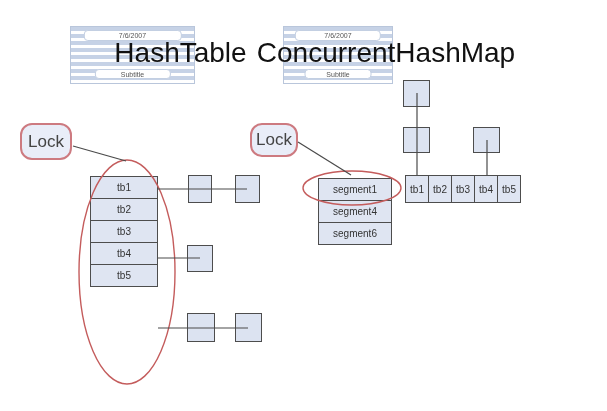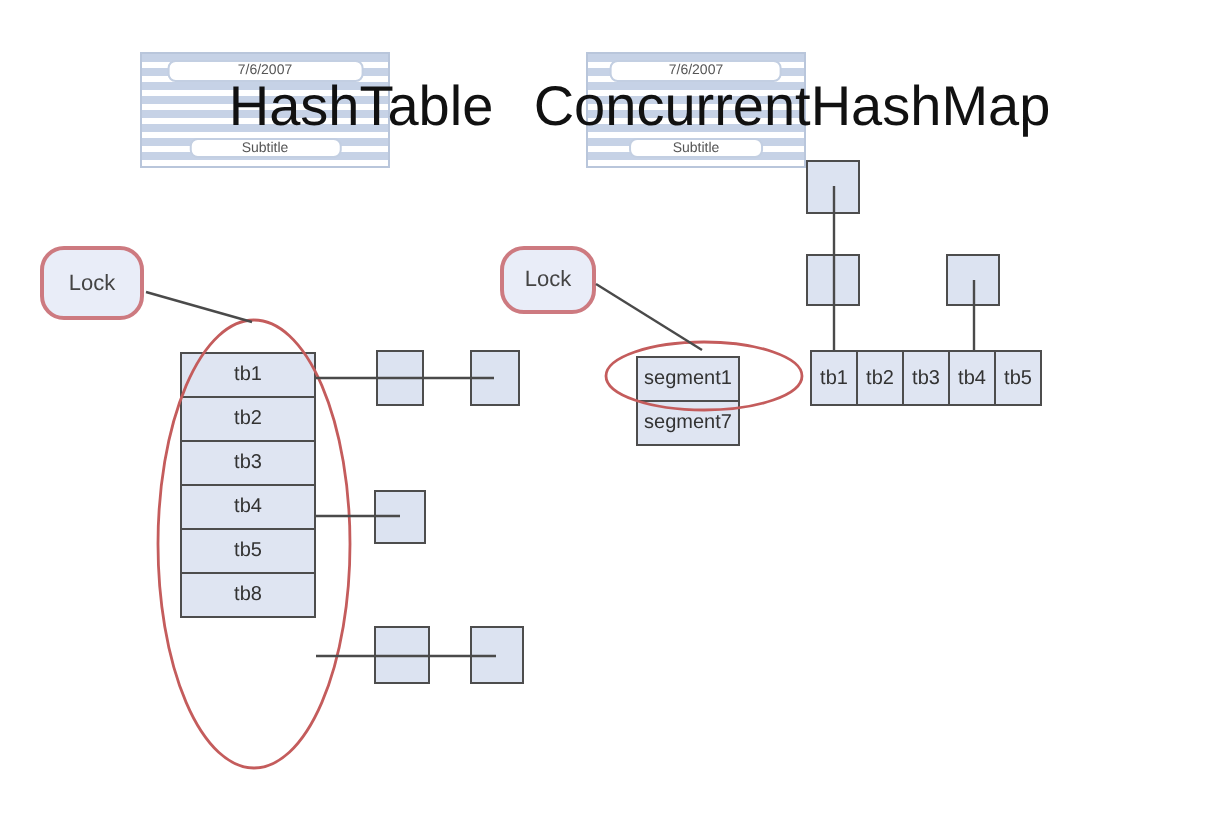--- a/index.html
+++ b/index.html
@@ -23,21 +23,21 @@
   .date-band{top:3px;width:80%;height:11px;}
   .subtitle-band{bottom:4px;width:62%;height:10px;line-height:9px;}
   .big-title{
     position:absolute;left:50%;top:50%;transform:translate(-50%,-55%);
     font-size:28px;color:#111;white-space:nowrap;letter-spacing:0px;margin-left:48px;
   }
   
   .lock{
     position:absolute;display:flex;align-items:center;justify-content:center;
     background:#e9edf8;border:2px solid #cd7a80;border-radius:12px;
-    font-size:11px;color:#444;box-sizing:border-box;z-index:2;
+    font-size:17px;color:#444;box-sizing:border-box;z-index:2;
   }
   
   .vtable{position:absolute;z-index:1;}
   .vtable .cell{
     height:23px;border:1px solid #4d4d4d;margin-top:-1px;background:#dfe5f2;
     text-align:center;line-height:22px;font-size:10px;color:#333;box-sizing:border-box;
   }
   .vtable .cell:first-child{margin-top:0;}
   
   .hrow{position:absolute;display:flex;z-index:1;}
@@ -57,45 +57,45 @@
 <body>
 
 <div class="canvas">
 
   <div class="title-block" style="left:70px;top:26px;width:125px;height:58px">
     <div class="band date-band">7/6/2007</div>
     <div class="big-title">HashTable</div>
     <div class="band subtitle-band">Subtitle</div>
   </div>
 
-  <div class="title-block" style="left:293px;top:26px;width:110px;height:58px">
+  <div class="title-block" style="left:283px;top:26px;width:110px;height:58px">
     <div class="band date-band">7/6/2007</div>
     <div class="big-title">ConcurrentHashMap</div>
     <div class="band subtitle-band">Subtitle</div>
   </div>
 
   <div class="lock" style="left:20px;top:123px;width:52px;height:37px">
     <span>Lock</span>
   </div>
   <div class="lock" style="left:250px;top:123px;width:48px;height:34px">
     <span>Lock</span>
   </div>
 
   <div class="vtable" style="left:90px;top:176px;width:68px">
     <div class="cell">tb1</div>
     <div class="cell">tb2</div>
     <div class="cell">tb3</div>
     <div class="cell">tb4</div>
     <div class="cell">tb5</div>
-    <div class="cell">tb8</div>
   </div>
 
-  <div class="vtable" style="left:318px;top:178px;width:52px">
+  <div class="vtable" style="left:318px;top:178px;width:74px">
     <div class="cell">segment1</div>
-    <div class="cell">segment7</div>
+    <div class="cell">segment4</div>
+    <div class="cell">segment6</div>
   </div>
 
   <div class="hrow" style="left:405px;top:175px">
     <div class="cell">tb1</div>
     <div class="cell">tb2</div>
     <div class="cell">tb3</div>
     <div class="cell">tb4</div>
     <div class="cell">tb5</div>
   </div>
 

